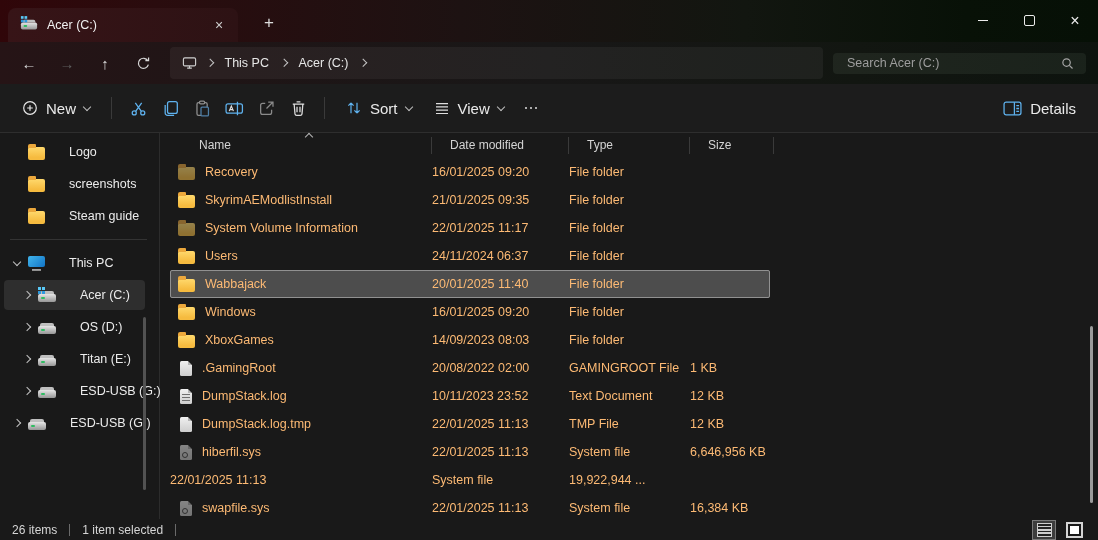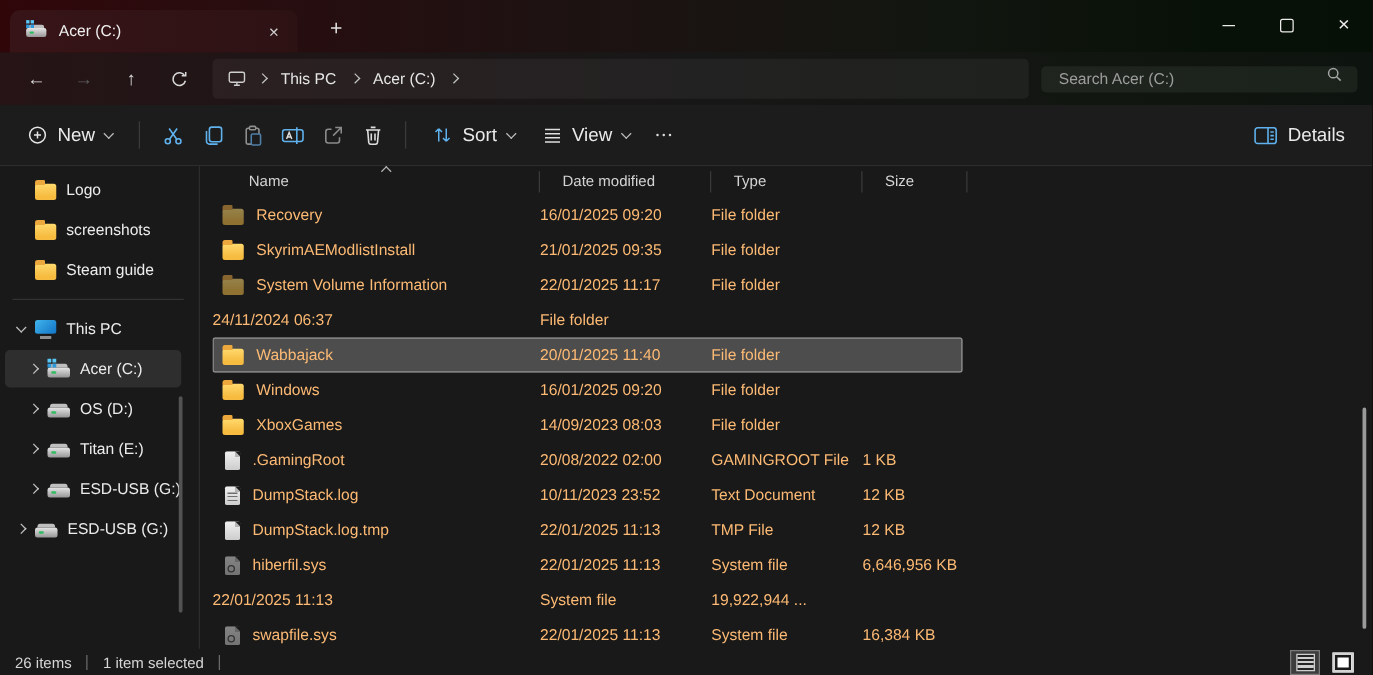--- a/index.html
+++ b/index.html
@@ -31,21 +31,21 @@
   .navbtn.disabled{color:#5e5e5e;}
   .breadcrumb{flex:1;height:32px;margin:0 6px;background:rgba(255,255,255,0.05);border-radius:4px;
     display:flex;align-items:center;padding:0 12px;gap:10px;font-size:12.5px;color:#e6e6e6;}
   .crumb{padding:2px 2px;}
   .chev{width:5px;height:5px;border-right:1.4px solid #c2c2c2;border-bottom:1.4px solid #c2c2c2;
     flex:none;display:inline-block;}
   .chev-right{transform:rotate(-45deg);}
   .chev-down{transform:rotate(45deg);margin-top:-3px;}
   .bc-chev{width:4.5px;height:4.5px;}
   .searchbox{width:253px;height:21px;flex:none;background:rgba(190,215,190,0.08);border-radius:4px;
-    display:flex;padding:0 12px;box-sizing:border-box;}
+    display:flex;align-items:center;padding:0 12px;box-sizing:border-box;}
   .searchbox input{flex:1;background:transparent;border:none;outline:none;color:#e0e0e0;
     font-size:12.5px;font-family:"Liberation Sans",sans-serif;min-width:0;}
   .searchbox input::placeholder{color:#9d9d9d;}
 
   
   .toolbar{height:48px;flex:none;display:flex;align-items:center;padding:0 12px;gap:2px;
     background:#1c1c1c;border-bottom:1px solid #2e2e2e;}
   .tbtn{display:flex;align-items:center;gap:8px;height:34px;padding:0 10px;border-radius:4px;
     font-size:15px;color:#eaeaea;flex:none;}
   .tico{width:30px;height:34px;display:flex;align-items:center;justify-content:center;border-radius:4px;flex:none;}
@@ -56,21 +56,21 @@
   .dots i{width:2.5px;height:2.5px;border-radius:50%;background:#dcdcdc;display:block;}
   .details-btn{margin-left:auto;}
 
   
   .bodyrow{flex:1;display:flex;min-height:0;position:relative;background:#191919;}
 
   
   .sidebar{width:160px;flex:none;border-right:1px solid #2c2c2c;padding-top:4px;position:relative;box-sizing:border-box;}
   .sitem{height:30px;margin:0 14px 2px 4px;border-radius:4px;display:flex;align-items:center;gap:8px;
     font-size:12.5px;color:#ececec;box-sizing:border-box;}
-  .sitem .slabel{white-space:nowrap;}
+  .sitem .slabel{white-space:nowrap;margin-left:16px;}
   .pad0{padding-left:10px;}
   .pad1{padding-left:20px;}
   .sitem.selected{background:#2e2e2e;}
   .chevslot{width:6px;flex:none;display:flex;justify-content:center;}
   .sidesep{height:1px;background:#333;margin:8px 12px 8px 10px;}
   .side-scroll{position:absolute;right:13px;top:184px;width:3px;height:173px;background:#525252;border-radius:2px;}
 
   
   .ic{flex:none;position:relative;}
   .ic-folder{width:17px;height:13px;background:linear-gradient(180deg,#ffd96d 0%,#f6bb3f 80%);
@@ -365,20 +365,24 @@
           <div class="frow">
             <div class="cname">
               <span class="ic ic-folder dim-icon"></span>
               <span>System Volume Information</span>
             </div>
             <div class="cdate">22/01/2025 11:17</div>
             <div class="ctype">File folder</div>
             <div class="csize"></div>
           </div>
           <div class="frow">
+            <div class="cname">
+              <span class="ic ic-folder"></span>
+              <span>Users</span>
+            </div>
             <div class="cdate">24/11/2024 06:37</div>
             <div class="ctype">File folder</div>
             <div class="csize"></div>
           </div>
           <div class="frow selected">
             <div class="cname">
               <span class="ic ic-folder"></span>
               <span>Wabbajack</span>
             </div>
             <div class="cdate">20/01/2025 11:40</div>

